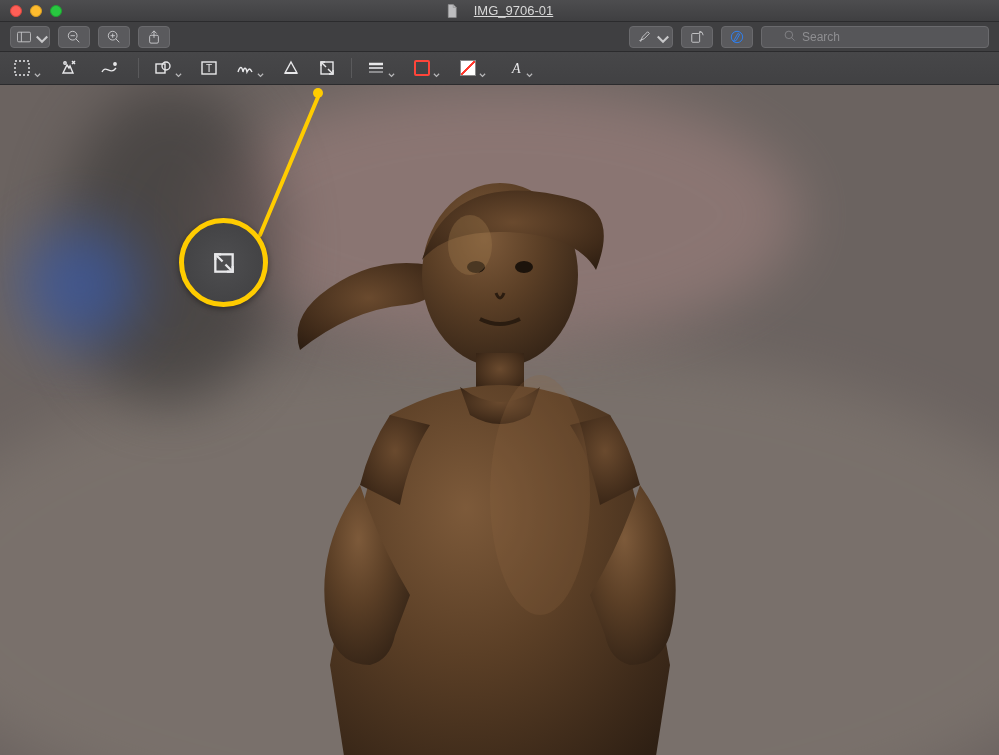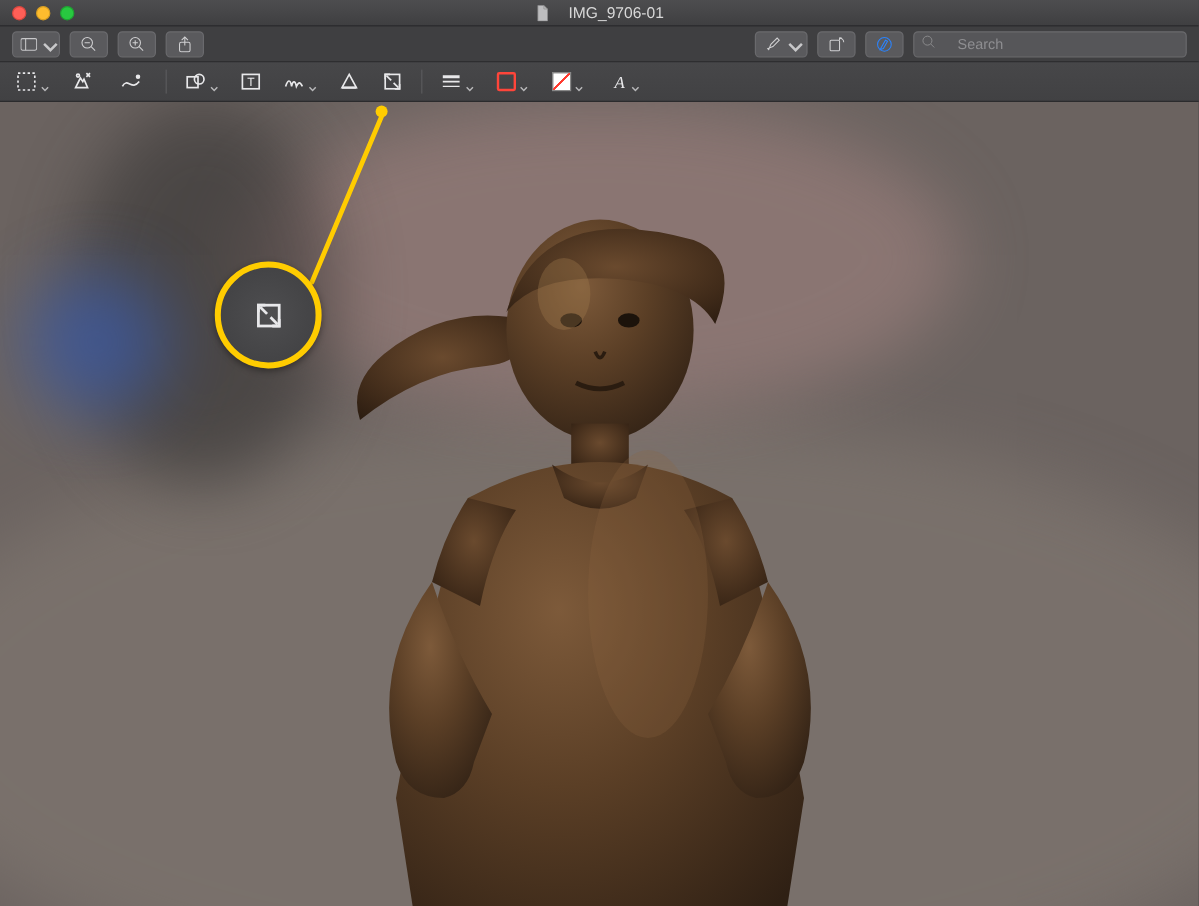--- a/index.html
+++ b/index.html
@@ -16,21 +16,21 @@
     border-bottom: 1px solid #2b2b2d;
   }
   .traffic-lights { display: flex; gap: 8px; padding-left: 10px; }
   .tl { width: 12px; height: 12px; border-radius: 50%; }
   .tl.red { background: #ff5f57; border: 0.5px solid #d9473f; }
   .tl.yellow { background: #febc2e; border: 0.5px solid #d79e23; }
   .tl.green { background: #28c840; border: 0.5px solid #1fa232; }
   .title-center {
     position: absolute; left: 50%; transform: translateX(-50%);
     display: flex; align-items: center; gap: 16px;
-    font-size: 13px; color: #d8d8d8;
+    font-size: 13px; color: #d8d8d8; text-decoration: underline;
   }
   .doc-icon { width: 12px; height: 14px; display: inline-block; }
   .doc-icon svg { width: 100%; height: 100%; }
 
   
   .toolbar {
     height: 30px;
     background: #3f3f41;
     display: flex;
     align-items: center;
@@ -53,22 +53,22 @@
   }
   .tb-btn svg { width: 14px; height: 14px; stroke: #d0d0d2; fill: none; }
   .tb-btn .chev { margin-left: 4px; width: 8px; height: 8px; }
   .searchbox {
     height: 22px; width: 228px;
     background: #565659;
     border: 0.5px solid #6a6a6d;
     border-radius: 4px;
     display: flex;
     align-items: center;
-    padding: 0 6px;
-    gap: 18px;
+    padding: 0 22px;
+    gap: 6px;
     color: #9a9a9d;
   }
   .searchbox input {
     background: transparent; border: none; outline: none;
     color: #d0d0d2; font-size: 12px; width: 100%;
   }
   .searchbox input::placeholder { color: #8e8e91; }
 
   
   .markup-bar {

